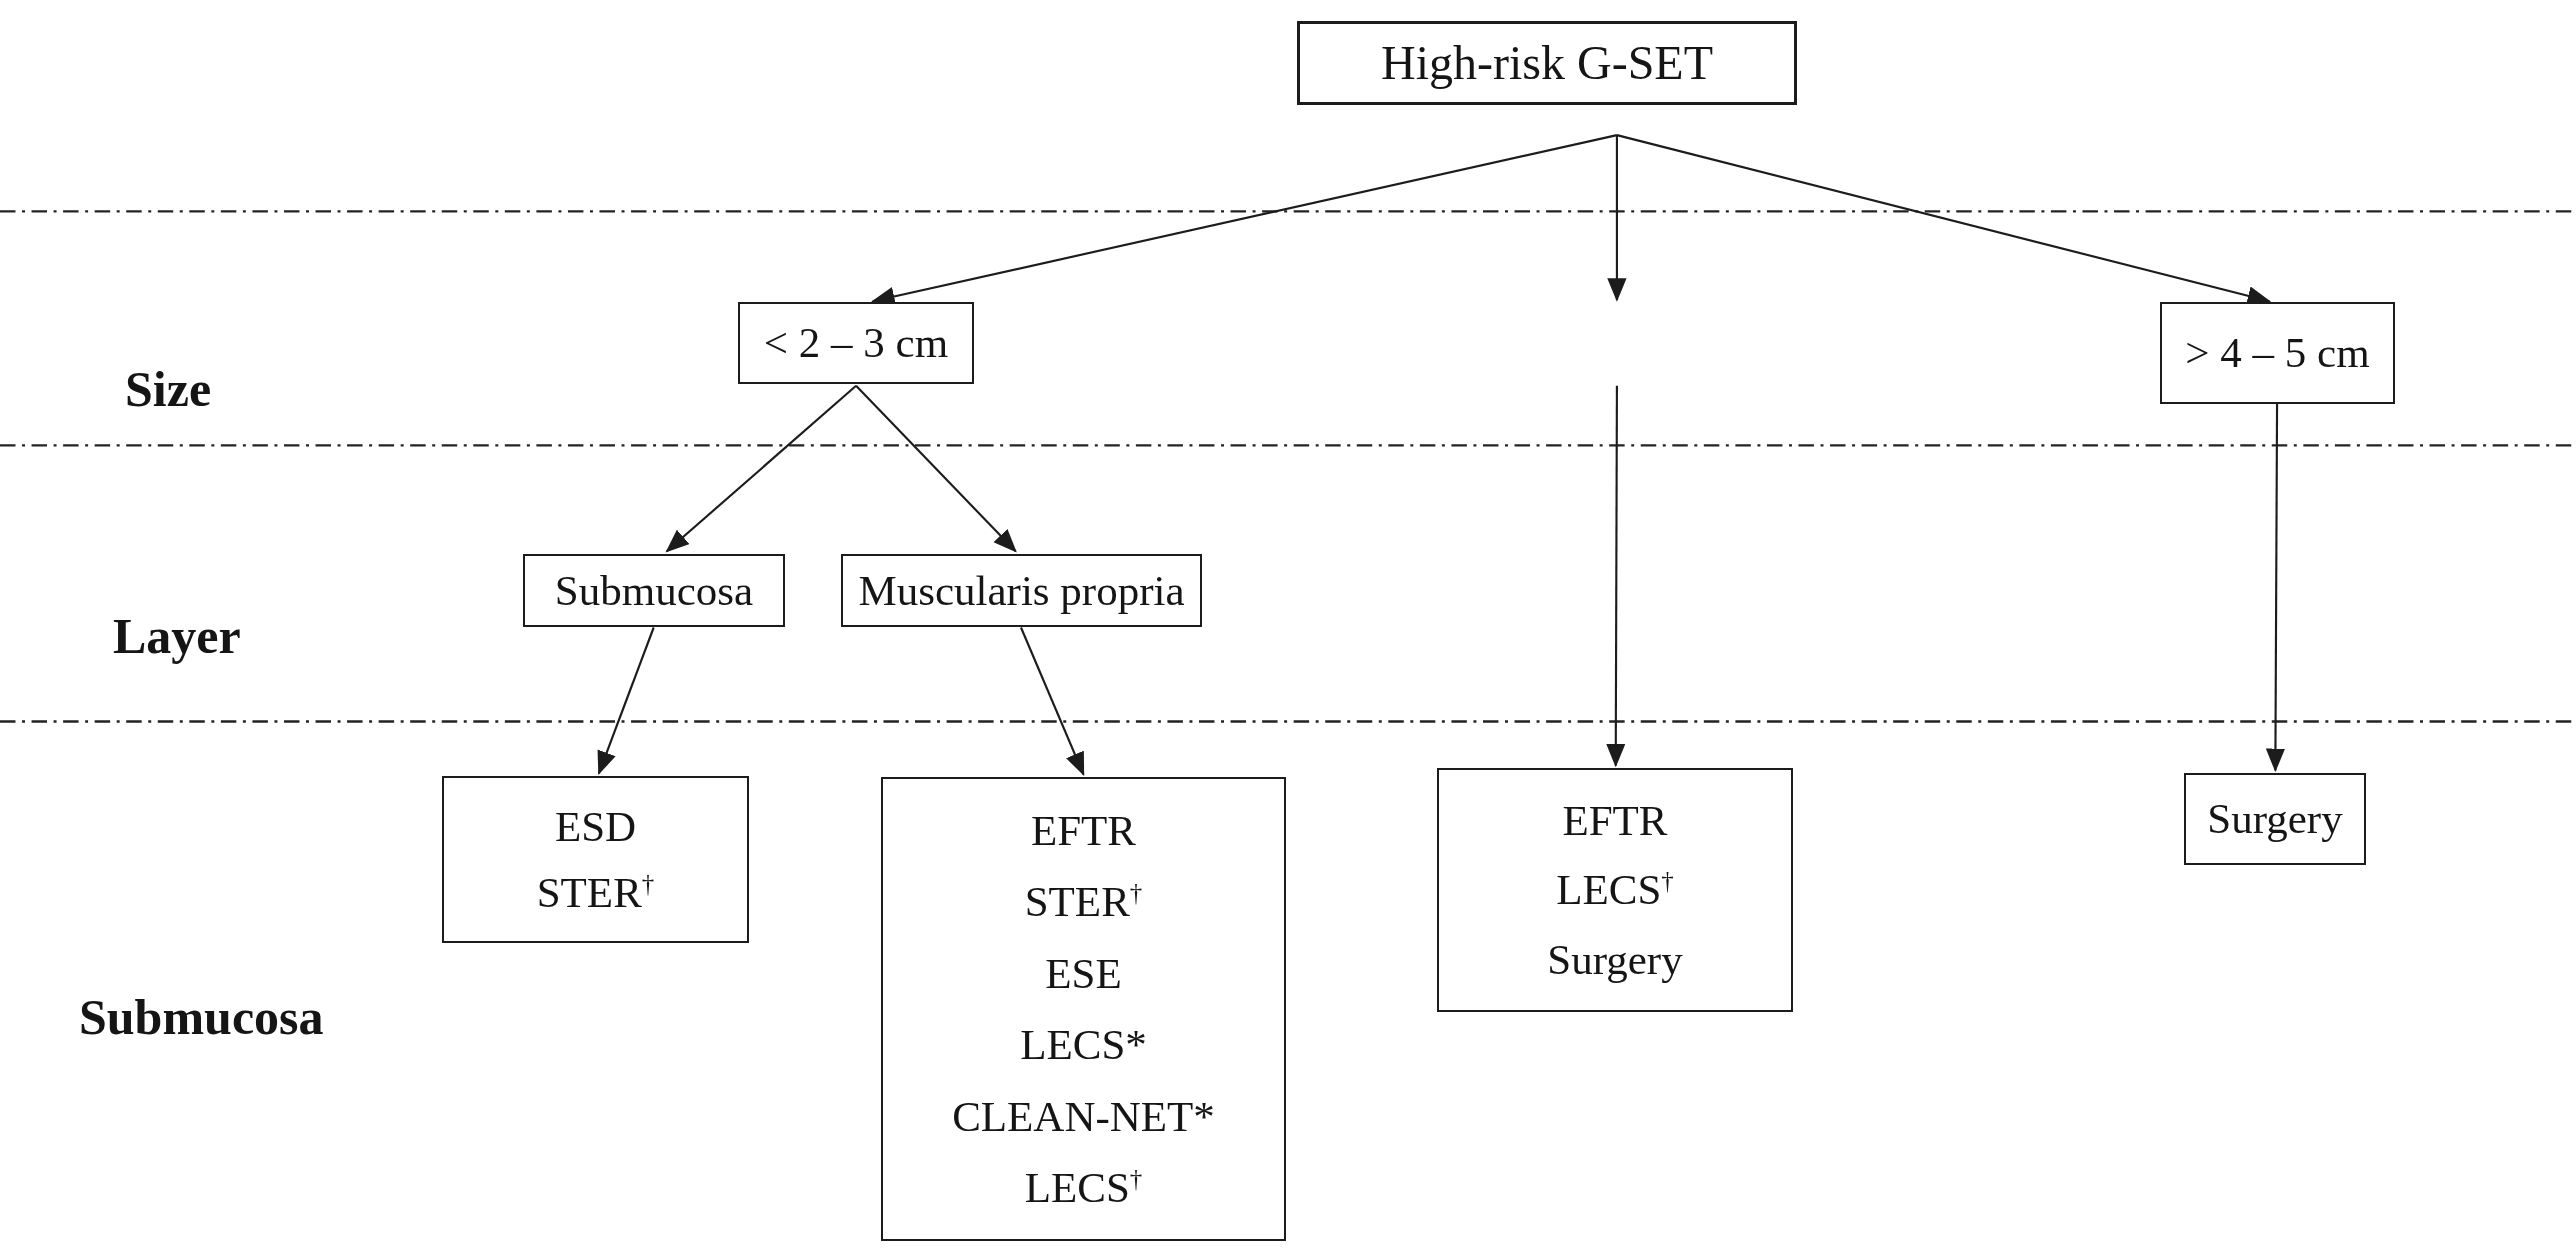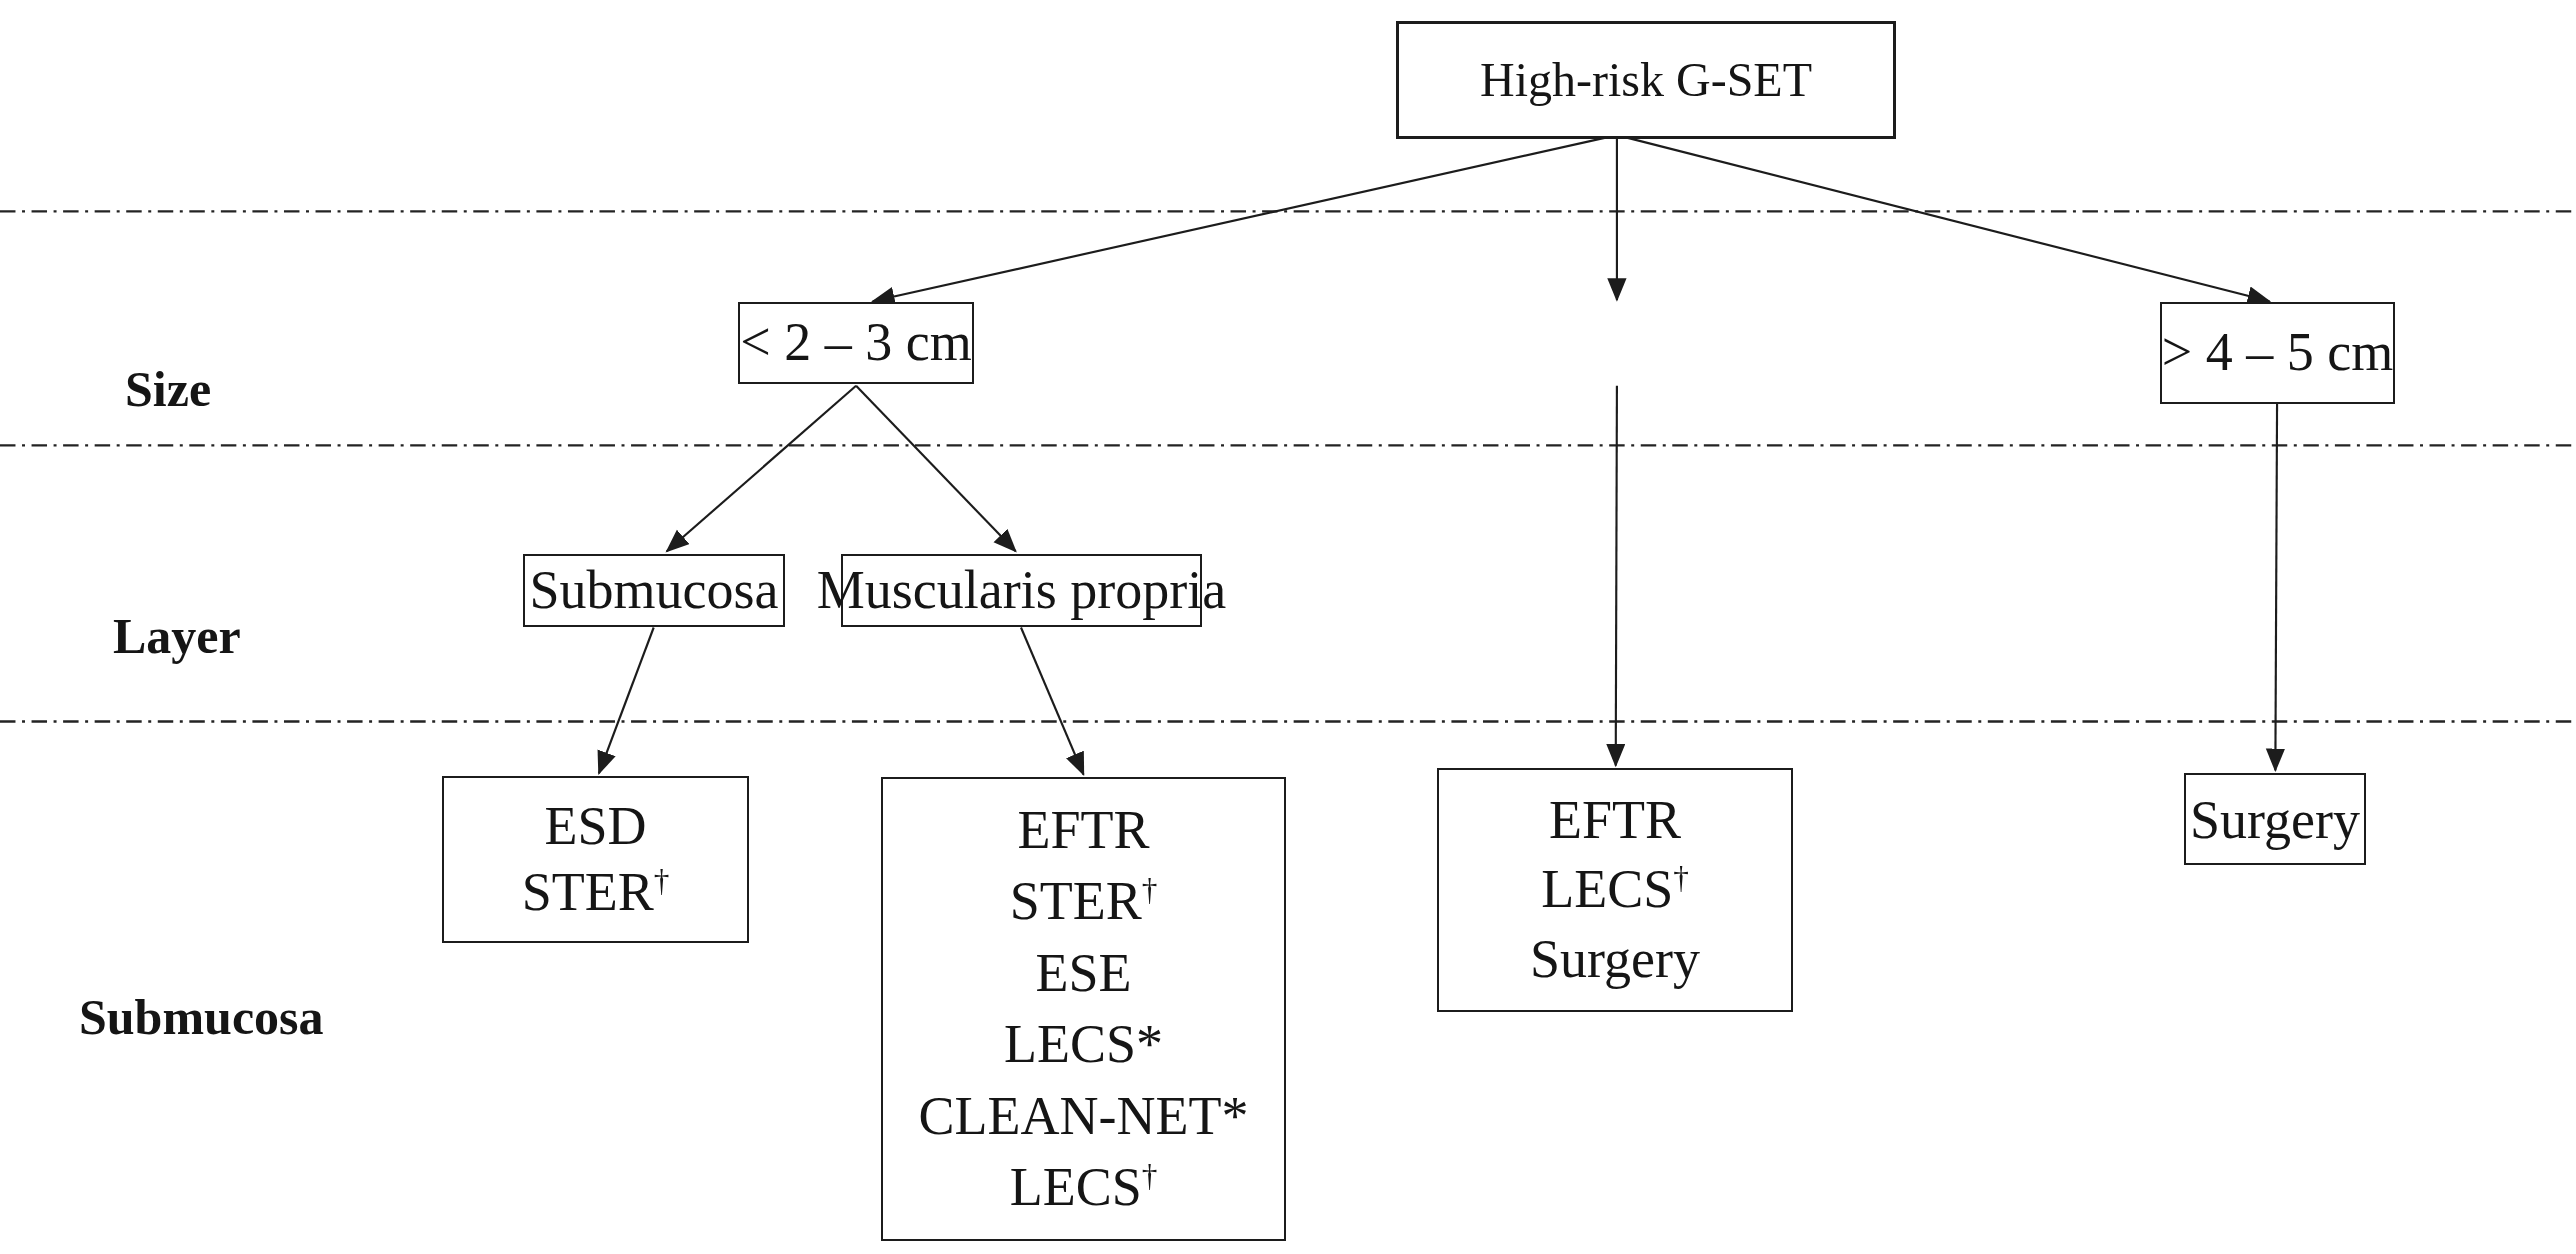--- a/index.html
+++ b/index.html
@@ -21,21 +21,21 @@
   svg.connectors line.divider { stroke: #232323; stroke-width: 4; fill: none; }
   .node {
     position: absolute;
     box-sizing: border-box;
     border: 2.4px solid #1c1c1c;
     background: #ffffff;
     display: flex;
     align-items: center;
     justify-content: center;
     text-align: center;
-    font-size: 54px;
+    font-size: 43px;
     line-height: 1.1;
     white-space: nowrap;
   }
   .node.root { border-width: 3px; font-size: 48px; }
   .node.multi {
     flex-direction: column;
     justify-content: space-around;
     padding: 15.5px 7.1px;
   }
   .box-line { display: block; }
@@ -77,21 +77,21 @@
     <line class="edge" x1="1098" y1="1054" x2="1006" y2="1299" marker-end="url(#ah)"></line>
     <line class="edge" x1="1715" y1="1054" x2="1820" y2="1301" marker-end="url(#ah)"></line>
     <line class="edge" x1="2716" y1="648" x2="2714" y2="1286" marker-end="url(#ah)"></line>
     <line class="edge" x1="3825" y1="648" x2="3822" y2="1294" marker-end="url(#ah)"></line>
   </svg>
 
   <div class="row-label" style="left:125px; top:319px;">Size</div>
   <div class="row-label" style="left:113px; top:566px;text-align:center;">Layer</div>
   <div class="row-label" style="left:79px; top:947px;">Submucosa</div>
 
-  <div class="node root" style="left:1396px; top:21px; width:500px; height:118px;">High-risk G-SET</div>
+  <div class="node root" style="left:1297px; top:21px; width:500px; height:84px;">High-risk G-SET</div>
 
   <div class="node" style="left:738px; top:302px; width:236px; height:82px;">&lt; 2 – 3 cm</div>
   <div class="node" style="left:2160px; top:302px; width:235px; height:102px;">&gt; 4 – 5 cm</div>
 
   <div class="node" style="left:841px; top:554px; width:361px; height:73px;">Muscularis propria</div>
   <div class="node" style="left:523px; top:554px; width:262px; height:73px;">Submucosa</div>
 
   <div class="node multi" style="left:442px; top:776px; width:307px; height:167px;">
       <div class="box-line"><span>ESD</span></div>
       <div class="box-line"><span>STER</span><sup>†</sup></div>

